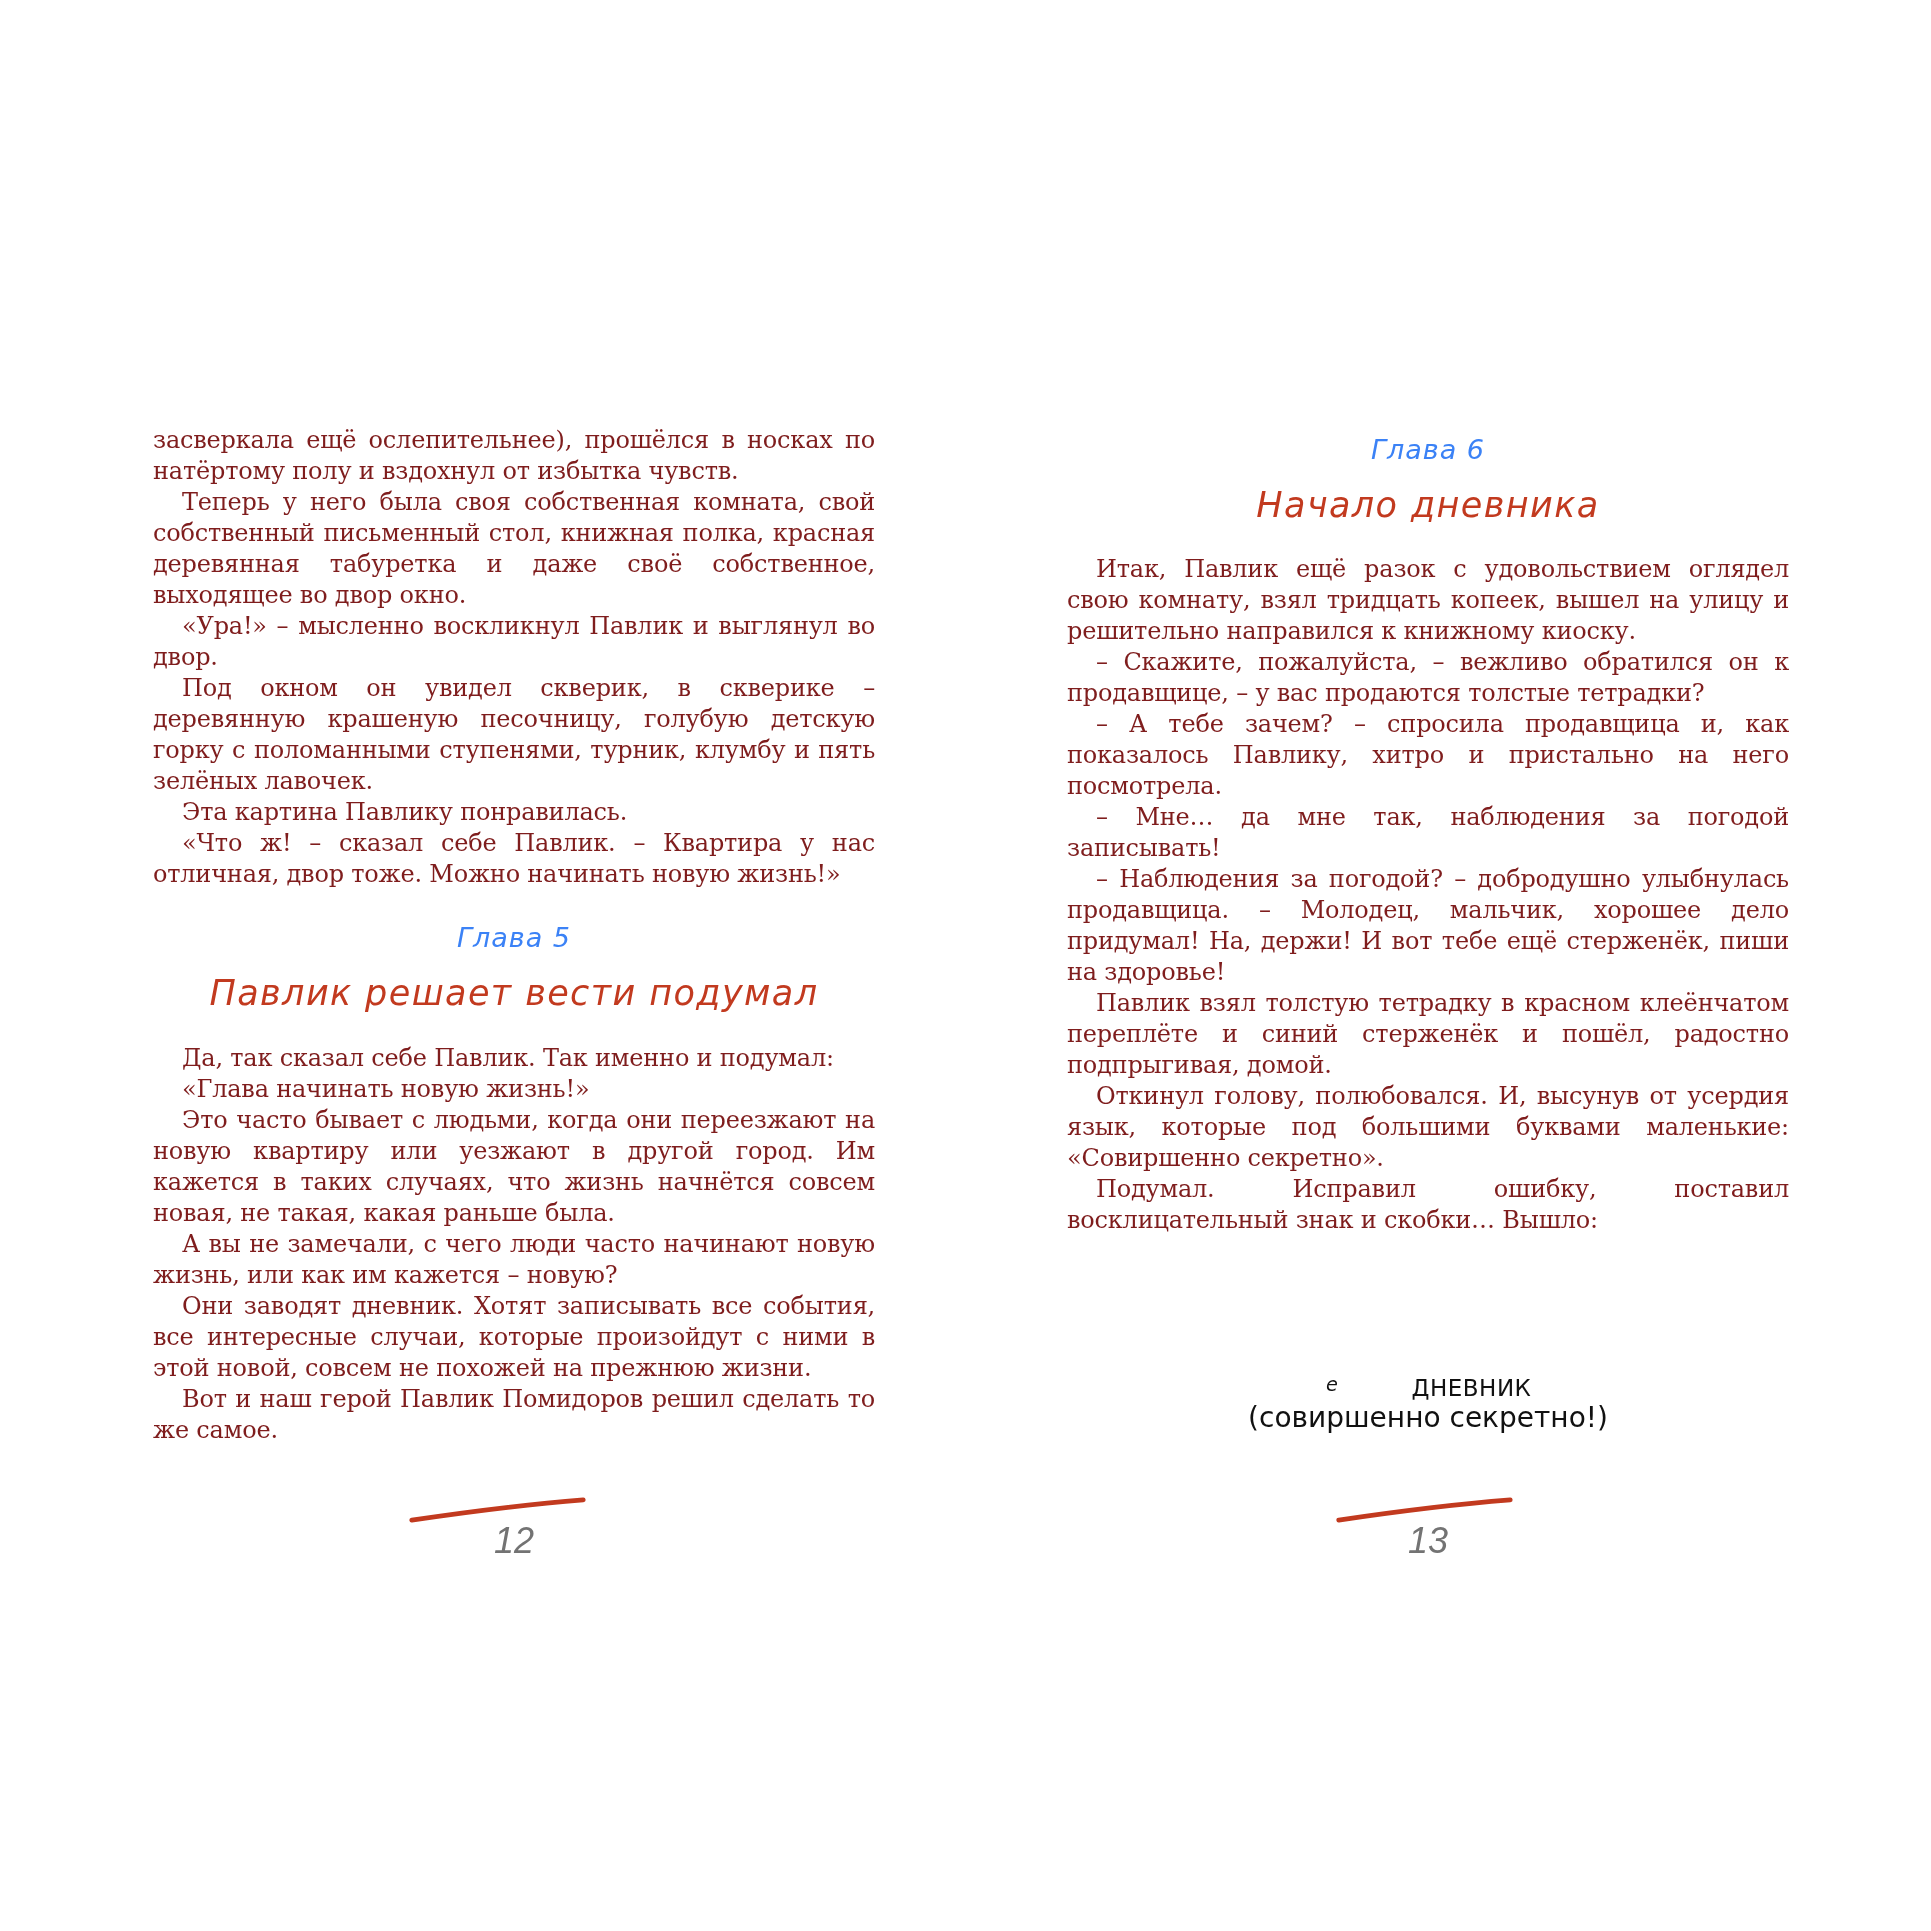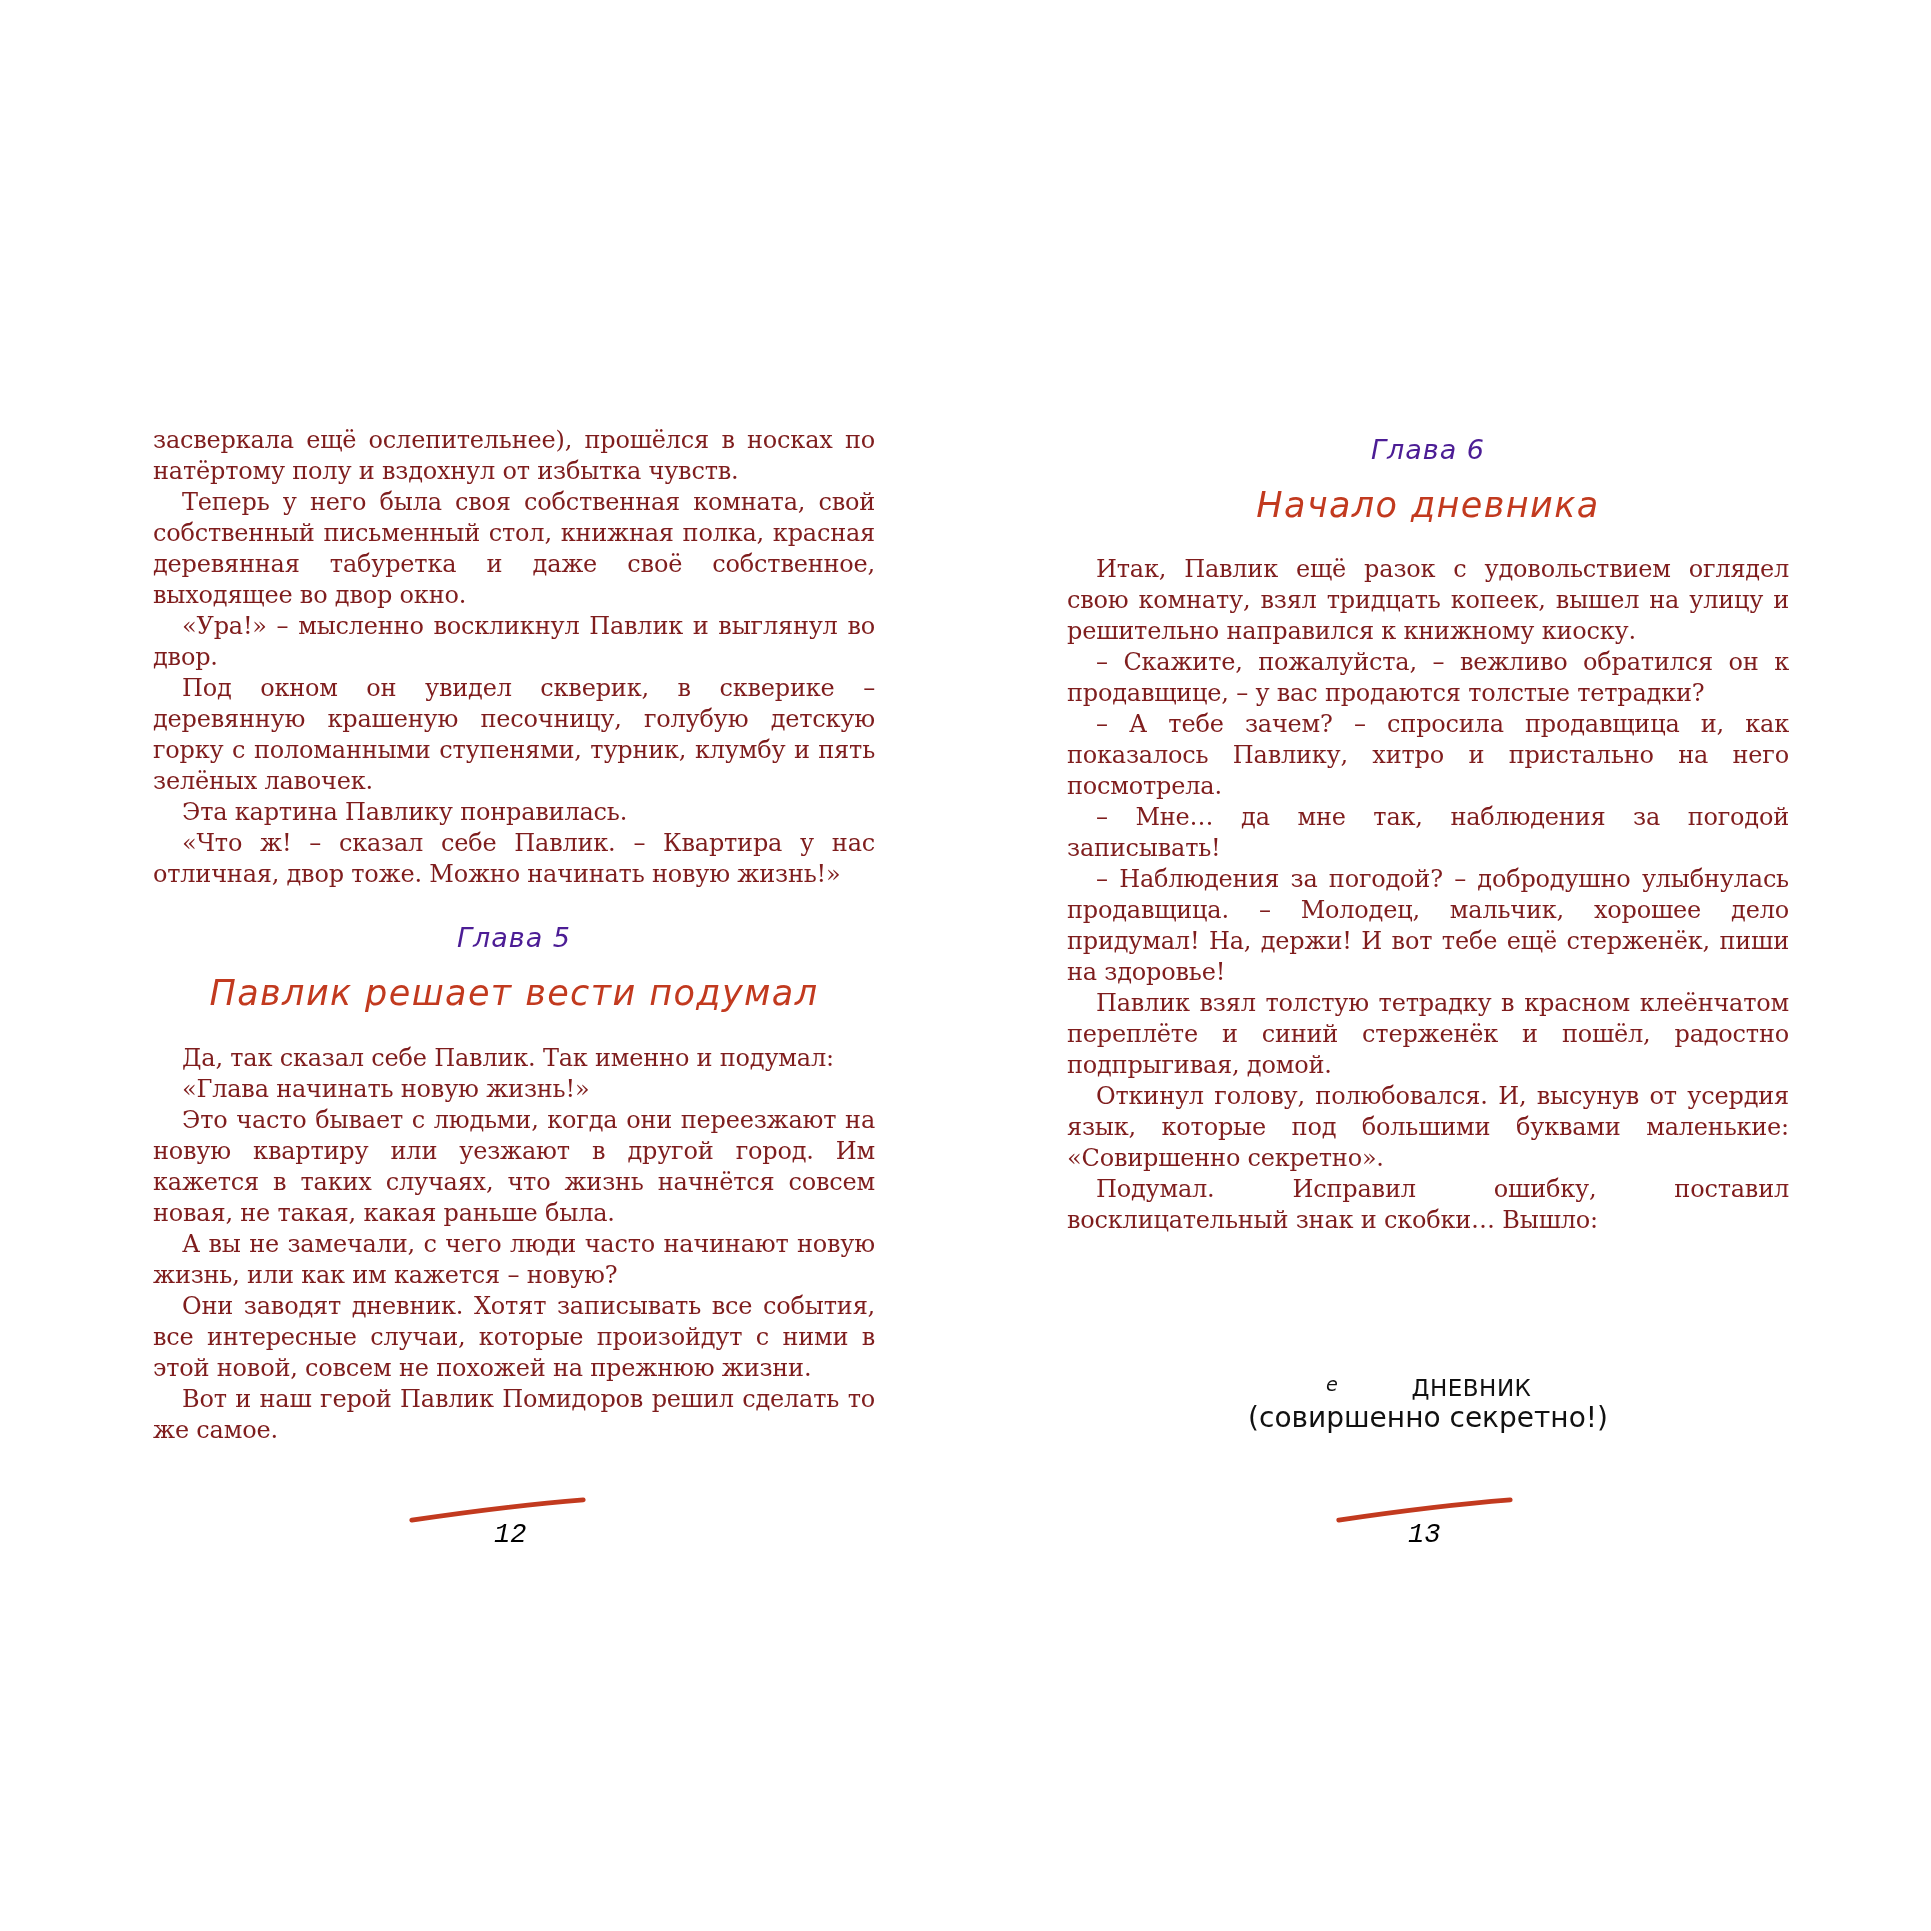--- a/index.html
+++ b/index.html
@@ -16,40 +16,40 @@
     line-height: 31px;
     color: #7f1d1d;
     text-align: justify;
     letter-spacing: -0.2px;
   }
   .body-text p { margin:0; text-indent:29px; }
   .body-text p.noindent { text-indent:0; }
   .chapter-label {
     position:absolute; width:722px; text-align:center;
     font-family: "DejaVu Sans", sans-serif;
-    font-size: 27px; color:#4c1d95; letter-spacing:1px;
+    font-size: 27px; color:#3b82f6; letter-spacing:1px;
     font-style: italic;
   }
   .chapter-title {
     position:absolute; width:722px; text-align:center;
     font-family: "DejaVu Sans", sans-serif;
     font-size: 35px; color:#c23a1f; letter-spacing:1.4px;
     font-style: italic;
   }
   .diary {
     position:absolute; text-align:center; width:722px;
     font-family: "DejaVu Sans", sans-serif; color:#111;
   }
   .diary .d-title { font-size:23px; letter-spacing:0.5px; }
   .diary .d-sub { font-size:28px; }
   .diary .d-corr { position:absolute; font-size:19.3px; font-style:italic; }
   .stroke { position:absolute; }
   .pagenum {
-    position:absolute; font-family:Liberation Mono, monospace; font-size:27px;
-    color:#000000; font-style:italic;
+    position:absolute; font-family:Liberation Sans, sans-serif; font-size:36px;
+    color:#737373; font-style:italic;
   }
 </style>
 </head>
 <body>
 
 <div class="page left">
   <div class="col body-text" style="top:425px;">
     <p class="noindent">засверкала ещё ослепительнее), прошёлся в носках по натёртому полу и вздохнул от избытка чувств.</p>
     <p>Теперь у него была своя собственная комната, свой собственный письменный стол, книжная полка, красная деревянная табуретка и даже своё собственное, выходящее во двор окно.</p>
     <p>«Ура!» – мысленно воскликнул Павлик и выглянул во двор.</p>

